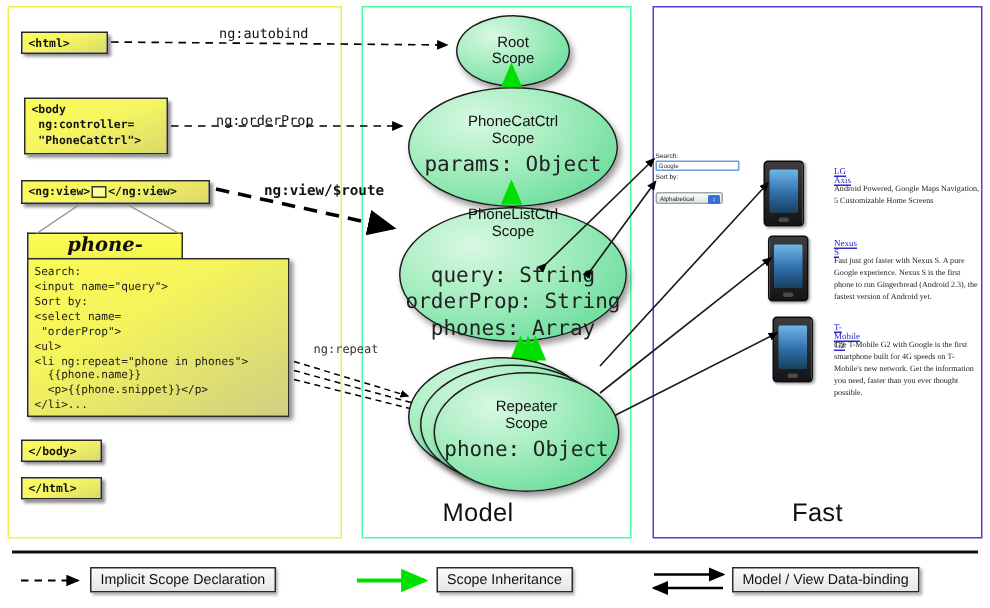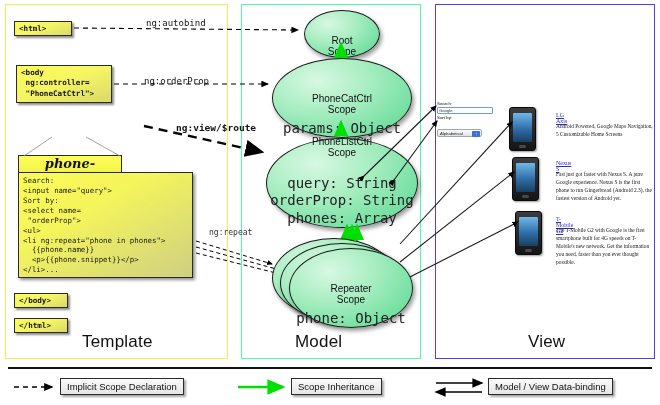--- a/index.html
+++ b/index.html
@@ -45,21 +45,21 @@
       background:linear-gradient(150deg,#fbfb57 0%,#f4f45c 38%,#cfcf82 100%);
       box-shadow:2px 2px 3px rgba(0,0,0,.45);
       font-family:"DejaVu Sans Mono","Liberation Mono",monospace;
       font-size:7.4px;color:#1a1a1a;line-height:1.34;padding:3px 4px;white-space:pre;}
 
   
   .scope{position:absolute;border-radius:50%;
       border:1.4px solid #1b1b1b;
       background:radial-gradient(ellipse at 32% 28%,#d8f8e2 0%,#a9eec2 38%,#72dfa0 78%,#4fc886 100%);
       box-shadow:2px 3px 4px rgba(0,0,0,.4);
-      display:flex;flex-direction:column;align-items:center;justify-content:flex-end;
+      display:flex;flex-direction:column;align-items:center;justify-content:center;
       text-align:center;color:#111;}
   .scope .nm{font-size:10px;line-height:1.12;}
   .scope .pr{font-family:"DejaVu Sans Mono","Liberation Mono",monospace;
              font-size:14px;line-height:1.25;margin-top:4px;color:#222;}
   #scope-root{left:304px;top:10px;width:74px;height:46px;}
   #scope-phonecat{left:272px;top:58px;width:138px;height:78px;}
   #scope-phonelist{left:266px;top:138px;width:150px;height:88px;gap:12px;}
   #scope-rep-a{left:272px;top:238px;width:122px;height:78px;z-index:1;}
   #scope-rep-b{left:280px;top:243px;width:122px;height:78px;z-index:2;}
   #scope-rep-c{left:289px;top:248px;width:122px;height:78px;z-index:3;}
@@ -112,29 +112,29 @@
 </style>
 </head>
 <body>
 
 <div id="root">
 
   <div class="panel" id="panel-template"></div>
   <div class="panel" id="panel-model"></div>
   <div class="panel" id="panel-view"></div>
 
-  <div class="panel-label" id="label-template">Template</div>
   <div class="panel-label" id="label-model">Model</div>
-  <div class="panel-label" id="label-view">View</div>
+  <div class="panel-label" id="label-view">Fast</div>
 
   <div class="ybox" id="box-html">&lt;html&gt;</div>
   <div class="ybox" id="box-body">&lt;body
  ng:controller=
  "PhoneCatCtrl"&gt;</div>
 
+  <div class="ybox" id="box-ngview"><span>&lt;ng:view&gt;</span><span class="ngview-slot"></span><span>&lt;/ng:view&gt;</span></div>
 
   <div class="ybox" id="box-endbody">&lt;/body&gt;</div>
   <div class="ybox" id="box-endhtml">&lt;/html&gt;</div>
 
   <div id="note-title">phone-list.html</div>
   <div id="note-body">Search:
 &lt;input name="query"&gt;
 Sort by:
 &lt;select name=
  "orderProp"&gt;

